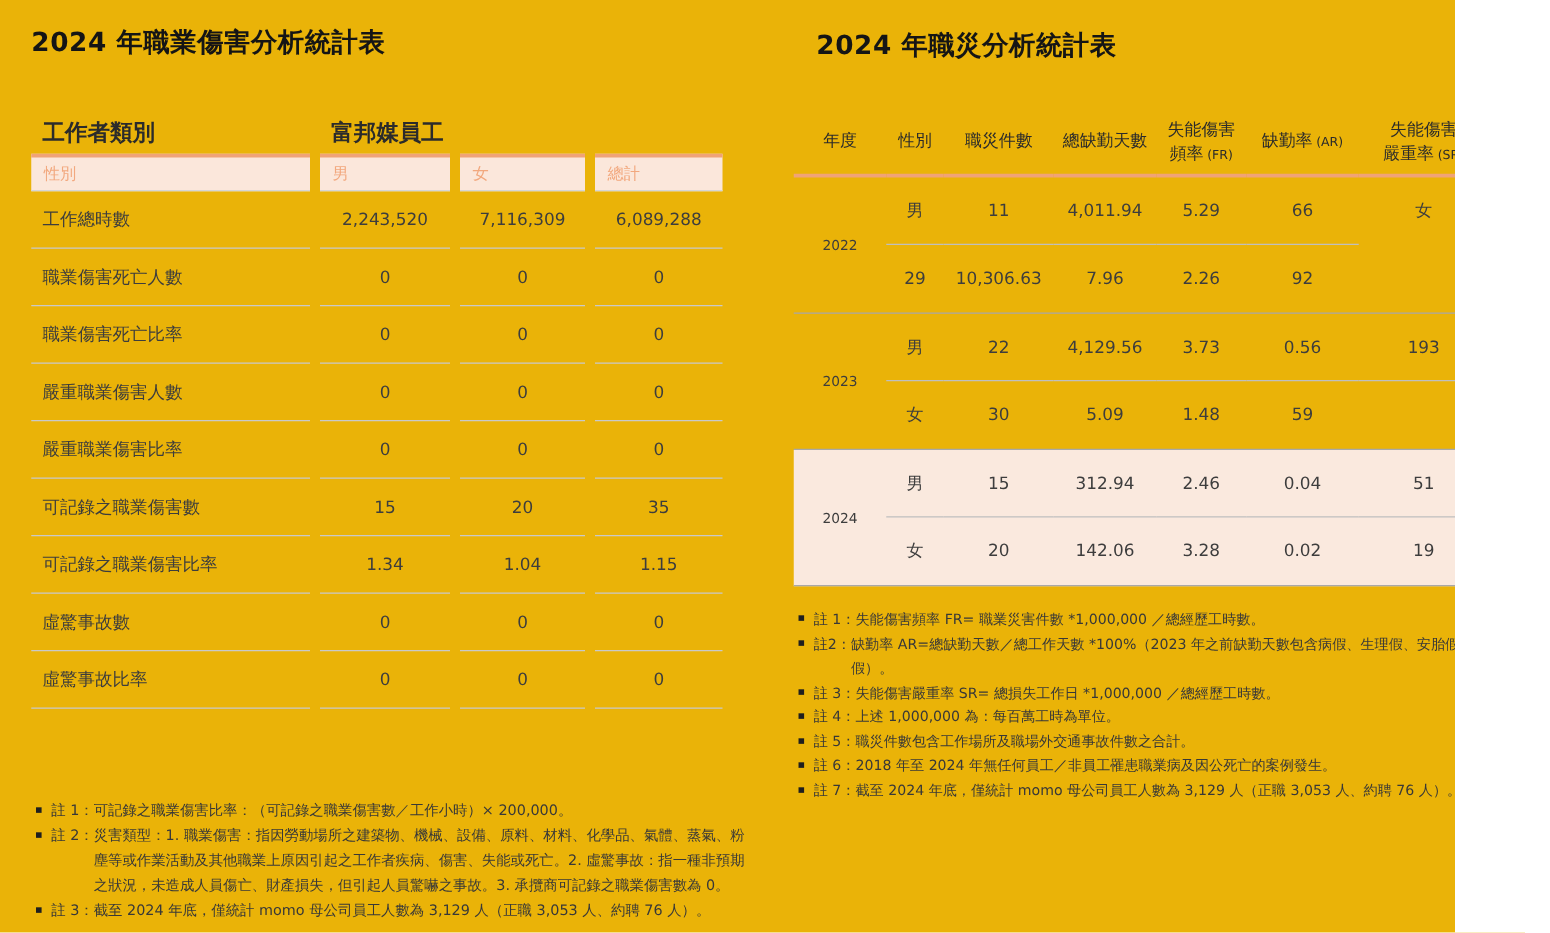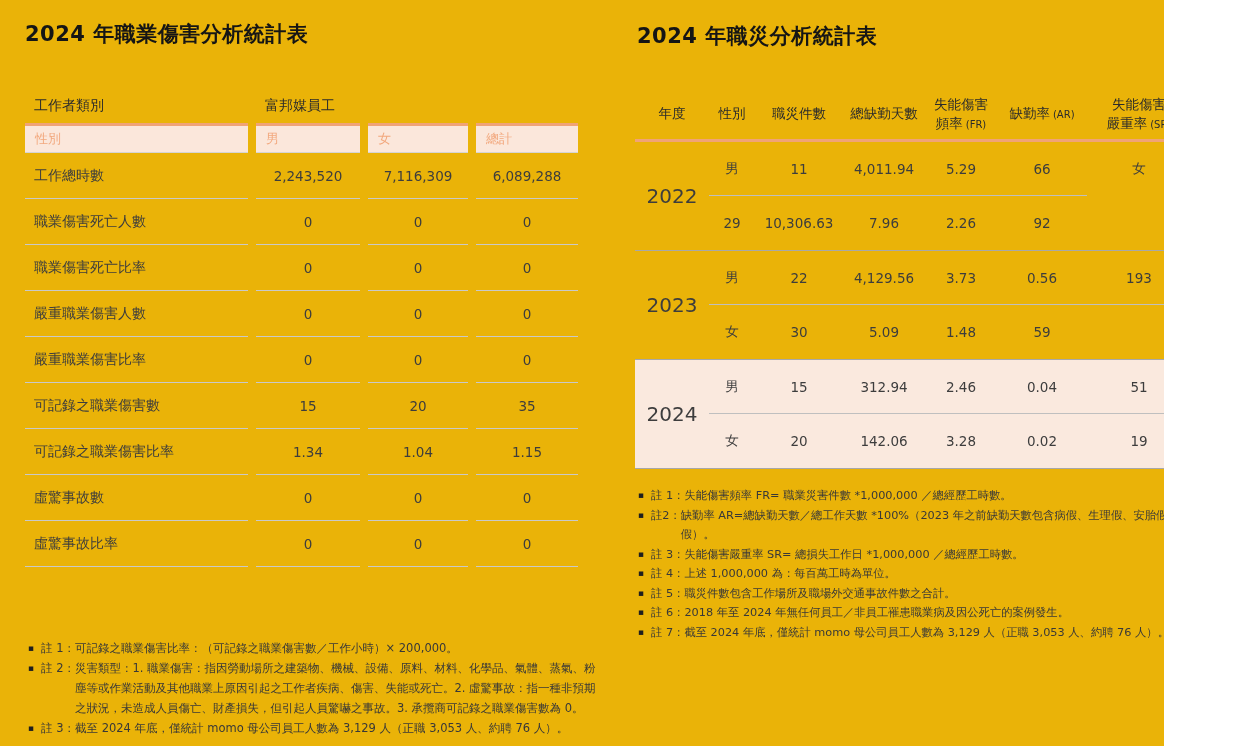--- a/index.html
+++ b/index.html
@@ -21,28 +21,28 @@
   .canvas{
     position:relative;width:1164px;height:746px;background:#eab308;overflow:hidden;
   }
   .panel{position:absolute;top:0;}
   .panel-left{left:25px;width:575px;}
   .panel-right{left:635px;width:590px;}
   .title{
     position:absolute;top:20px;left:0;
     font-size:21px;font-weight:700;color:#151515;letter-spacing:.5px;white-space:nowrap;
   }
-  .panel-right .title{left:2px;top:22px;}
+  .panel-right .title{left:18px;top:22px;}
 
   
   .ltable{position:absolute;top:88px;left:0;width:555px;}
   .lrow{display:grid;grid-template-columns:223px 104px 100px 102px;column-gap:8px;}
   .lhead-cell{
     height:35px;display:flex;align-items:center;
-    font-size:14px;color:var(--ink-dark);padding-left:9px;
+    font-size:18px;color:var(--ink-dark);padding-left:9px;font-weight:bold;
   }
   .lspan{grid-column:2/5;}
   .lsub-cell{
     height:30px;display:flex;align-items:center;
     background:var(--peach);
     border-top:3px solid var(--orange);
     border-bottom:1px solid #D5D5D5;
     color:var(--peach-text);font-size:13px;padding-left:10px;
   }
   .ldata-cell{
@@ -61,21 +61,21 @@
     border-bottom:3px solid var(--orange);
     font-size:13.5px;color:var(--ink-dark);line-height:1.35;text-align:center;
   }
   .rh-sub{font-size:10px;margin-left:3px;}
   .rgroup{border-bottom:1px solid var(--line-mid);grid-auto-rows:54px;}
   .rgroup.highlight{background:var(--hl);}
   .rcell{
     display:flex;align-items:center;justify-content:center;
     font-size:13.5px;color:var(--ink);
   }
-  .ryear{grid-row:1/3;grid-column:1;font-size:20px;}
+  .ryear{grid-row:1/3;grid-column:1;font-size:11px;}
   .rtop{border-bottom:1px solid #BFBFBF;}
 
   
   .notes{position:absolute;left:3px;}
   .panel-left .notes{top:638px;width:568px;}
   .panel-right .notes{top:486px;width:586px;}
   .note{display:flex;align-items:flex-start;line-height:20px;font-size:11.5px;color:#383838;}
   .panel-right .note{font-size:11.3px;line-height:19.5px;}
   .note .bullet{flex:none;width:13px;font-size:9px;line-height:inherit;color:#1f1f1f;}
   .note .nlabel{flex:none;white-space:nowrap;}

